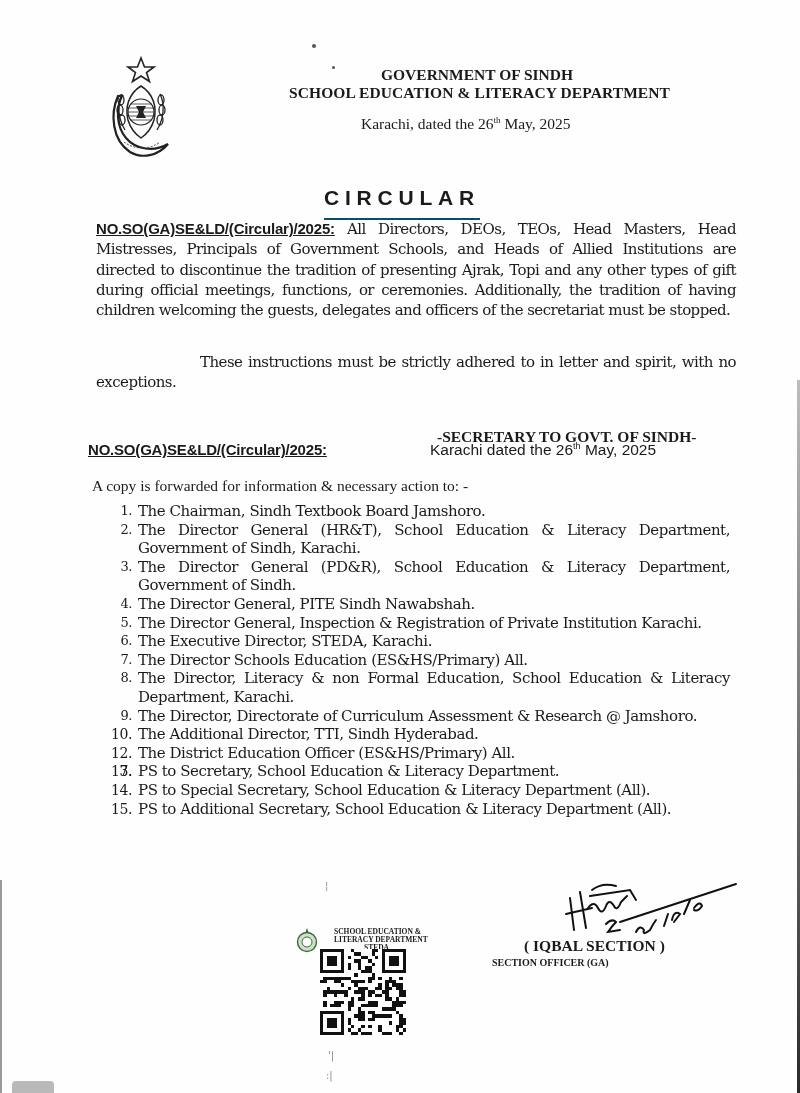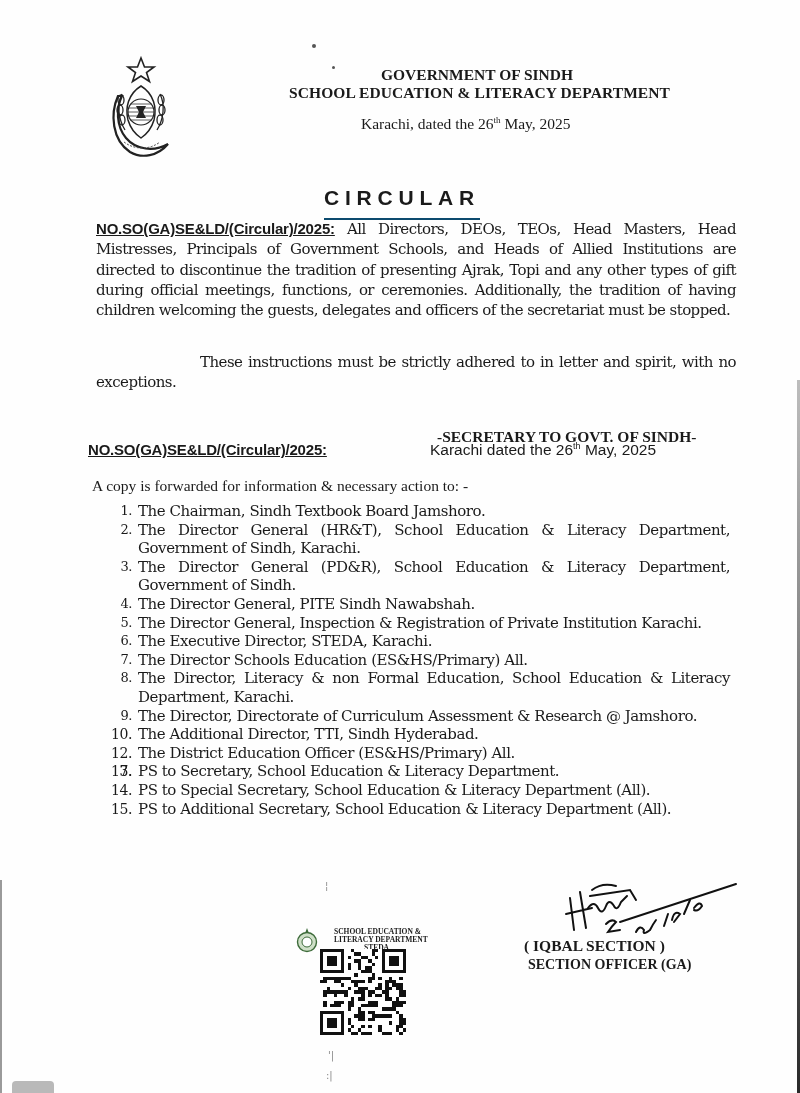--- a/index.html
+++ b/index.html
@@ -42,21 +42,21 @@
   .dist .num { position: absolute; left: 0; top: 0; font-size: 13px; width: 26px; text-align: right; padding-right: 4px; box-sizing: border-box; }
   .dist li.wide .num { font-size: 14px; }
 
   .qr-block { position: absolute; left: 296px; top: 912px; width: 150px; height: 120px; margin-top: 10px; }
   .qr-logo { position: absolute; left: 0; top: 5px; width: 22px; height: 26px; }
   .qr-caption { position: absolute; left: 38px; top: 6px; font-family: "Liberation Serif", serif; font-weight: bold; font-size: 7.5px; line-height: 8px; white-space: nowrap; }
   .qr-code { position: absolute; left: 24px; top: 26px; width: 86px; height: 88px; }
 
   .signature { position: absolute; left: 560px; top: 878px; width: 180px; height: 60px; }
   .sig-name { position: absolute; left: 524px; top: 937px; font-family: "Liberation Serif", serif; font-weight: bold; font-size: 15.5px; white-space: nowrap; }
-  .sig-title { position: absolute; left: 528px; top: 957px; font-family: "Liberation Serif", serif; font-weight: bold; font-size: 14px; white-space: nowrap; }
+  .sig-title { position: absolute; left: 492px; top: 957px; font-family: "Liberation Serif", serif; font-weight: bold; font-size: 10px; white-space: nowrap; }
 
   .speck { position: absolute; background: #555; border-radius: 50%; }
   .faint-mark { position: absolute; color: #8a8a8a; font-size: 10px; font-family: "DejaVu Sans", sans-serif; }
 </style>
 </head>
 <body>
 
 <div class="page">
 
   <div class="edge-right"></div>

